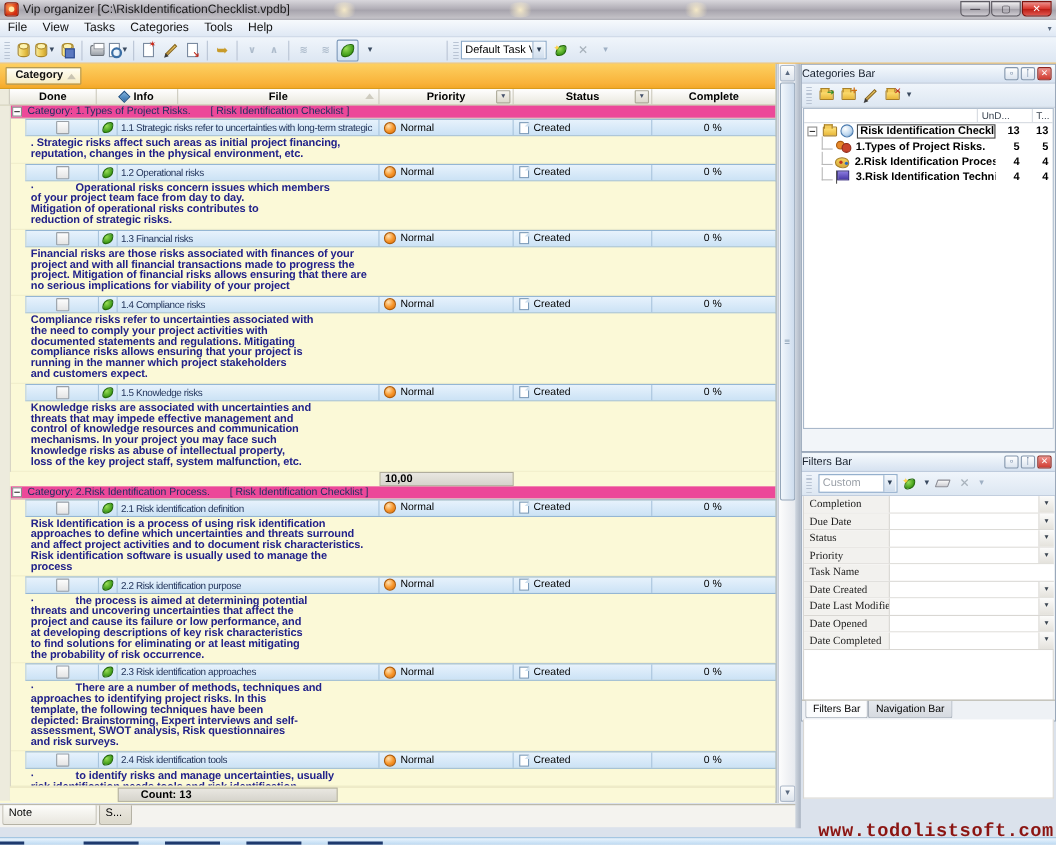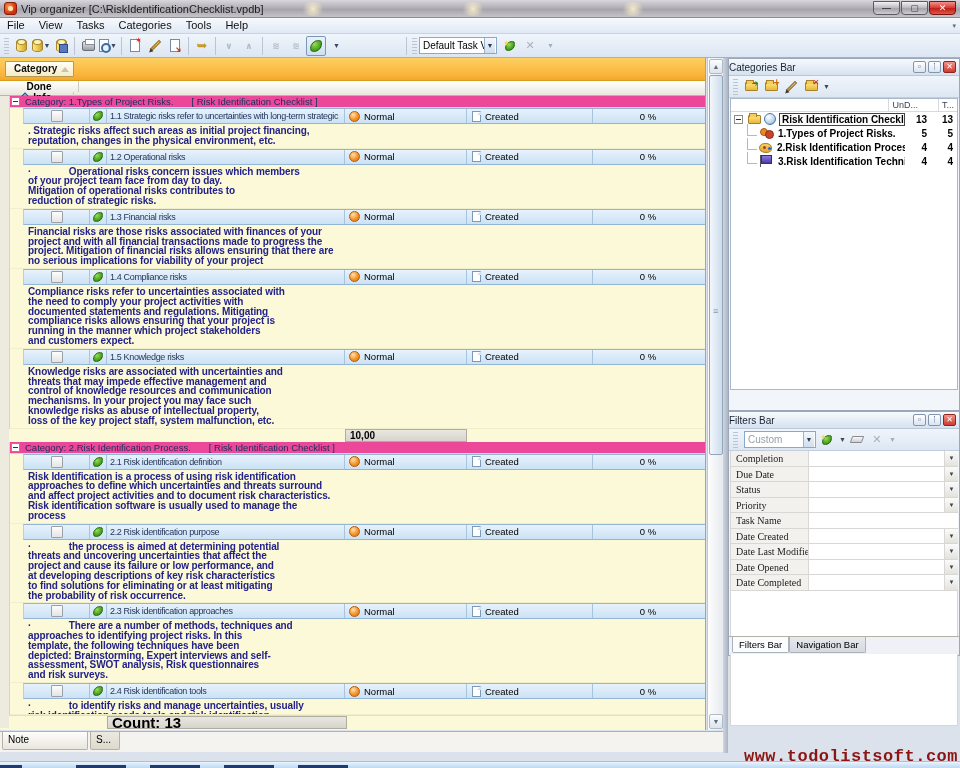--- a/index.html
+++ b/index.html
@@ -68,21 +68,21 @@
   
   #workspace { position:absolute; left:0; top:58px; width:960px; height:710px; background:#dbe2ec; }
 
   
   #grid { position:absolute; left:0; top:0; width:706px; height:672px; background:#fbf9d7; overflow:hidden; border-right:1px solid #9aa4b2; }
   #groupbar { height:23px; background:linear-gradient(#fdd061,#f9b33a 80%,#f2a828); border-bottom:1px solid #d99b1d; display:flex; align-items:center; padding-left:5px; }
   #group-chip { background:linear-gradient(#fffef6,#f6ecc4); border:1px solid #b49a54; border-radius:1px;
     font-weight:bold; font-size:10px; padding:1px 16px 2px 8px; position:relative; color:#101010; }
   #group-chip .sort-tri { position:absolute; right:4px; top:5px; width:0; height:0;
     border-left:4px solid transparent; border-right:4px solid transparent; border-bottom:5px solid #c9c4b2; }
-  #colheader { height:15px; display:flex; background:linear-gradient(#ffffff,#e9e7dd); border-bottom:1px solid #b8b5a6; font-weight:bold;flex-direction:column; }
+  #colheader { height:15px; display:flex; background:linear-gradient(#ffffff,#e9e7dd); border-bottom:1px solid #b8b5a6; font-weight:bold; }
   .hcell { border-right:1px solid #cdcabe; display:flex; align-items:center; justify-content:center; position:relative; font-size:10px; }
   .hc-gutter { width:9px; background:#edebdd; }
   .hc-done { width:79px; }
   .hc-info { width:74px; gap:4px; }
   .hc-name { width:183px; }
   .hc-prio { width:122px; }
   .hc-status { width:126px; }
   .hc-comp { width:112px; border-right:none; }
   .diamond { width:8px; height:8px; transform:rotate(45deg); background:linear-gradient(135deg,#7fb2e0,#2f6ca8); border:1px solid #1d4f85; }
   .name-sort { position:absolute; right:4px; top:4px; width:0; height:0; border-left:4px solid transparent; border-right:4px solid transparent; border-bottom:5px solid #cfccc0; }
@@ -112,22 +112,22 @@
   .page-ic { width:9px; height:11px; background:#fff; border:1px solid #7a9ab8; position:relative; flex:none; }
   .page-ic::after { content:""; position:absolute; right:-1px; top:-1px; border-left:4px solid transparent; border-bottom:4px solid #cfe0ef; }
 
   .note-row { margin-left:9px; padding:2px 4px 2px 19px; background:#fbf9d7; color:#22228a; font-weight:bold;
     font-size:10px; line-height:9.8px; white-space:pre-wrap; overflow:hidden; border-bottom:1px solid #f1eecb; letter-spacing:-0.1px; }
 
   .sum-row { margin-left:9px; height:13px; background:#fbf9d7; position:relative; }
   .sum-box { position:absolute; left:336px; width:122px; top:0; height:13px; background:linear-gradient(#e9e7e1,#d6d4cc);
     border:1px solid #b0ad9e; font-weight:bold; font-size:10px; padding-left:4px; line-height:11px; }
   .count-row { margin-left:9px; height:13px; background:#fbf9d7; position:relative; border-top:1px solid #e4e0bd; }
-  .count-box { position:absolute; left:98px; width:240px; top:0; height:13px; background:linear-gradient(#e9e7e1,#d6d4cc);
-    border:1px solid #b0ad9e; font-weight:bold; font-size:15px; padding-left:4px; line-height:11px; }
+  .count-box { position:absolute; left:98px; width:200px; top:0; height:13px; background:linear-gradient(#e9e7e1,#d6d4cc);
+    border:1px solid #b0ad9e; font-weight:bold; font-size:10px; padding-left:20px; line-height:11px; }
 
   
   #vscroll { position:absolute; left:707px; top:0; width:16px; height:672px; background:linear-gradient(90deg,#fdfdfd,#e6e9ee); border-left:1px solid #c2c8d2; }
   .sb-btn { position:absolute; left:1px; width:14px; height:15px; background:linear-gradient(#fbfcfd,#dde4ec); border:1px solid #aebacа; border:1px solid #aebaca; border-radius:2px; color:#5a6a80; font-size:7px; text-align:center; line-height:14px; }
   #sb-up { top:1px; } #sb-down { bottom:1px; }
   #sb-thumb { position:absolute; left:1px; top:17px; width:14px; height:380px; border:1px solid #94a6ba; border-radius:2px;
     background:linear-gradient(90deg,#f2f7fc,#cddced); }
   #sb-thumb::after { content:"≡"; position:absolute; left:3px; top:230px; color:#8096ac; font-size:9px; }
 
   

